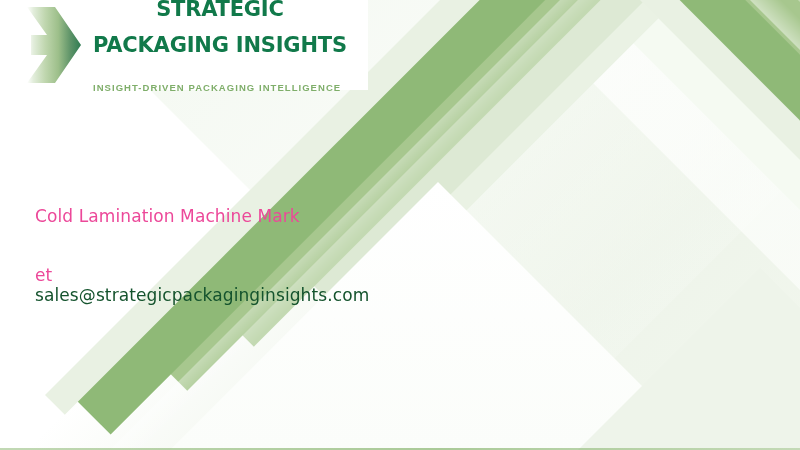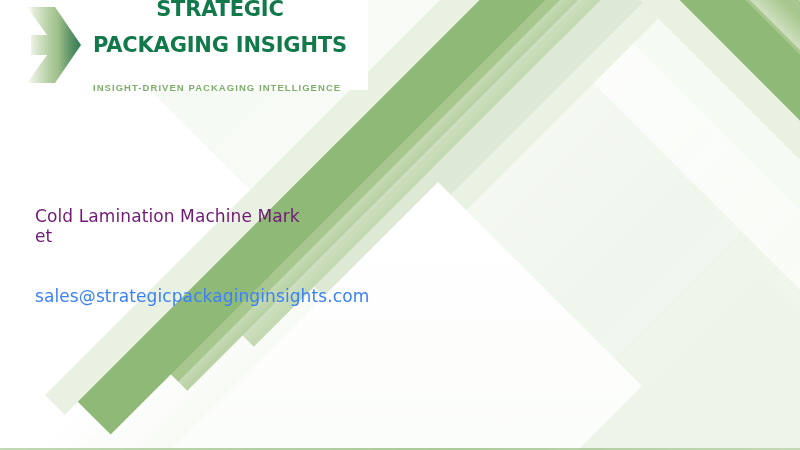--- a/index.html
+++ b/index.html
@@ -180,30 +180,29 @@
   
   .body-block {
     position: absolute;
     left: 35px;
     top: 206px;
     width: 430px;
   }
   .doc-title {
     font-family: "DejaVu Sans", sans-serif;
     font-size: 17px;
-    color: #701a75;
+    color: #ec4899;
     line-height: 20px;
     letter-spacing: 0.1px;
   }
-  .doc-title .ln2 { display: block; }
+  .doc-title .ln2 { display: block; margin-top: 39px; }
   .doc-email {
-    margin-top: 40px;
     font-family: "DejaVu Sans", sans-serif;
     font-size: 17px;
-    color: #3b82f6;
+    color: #14532d;
     letter-spacing: 0.1px;
   }
 </style>
 </head>
 <body>
 
 <div id="slide">
 
   <div class="bg-base"></div>
   <div class="bg-wash-a"></div>

